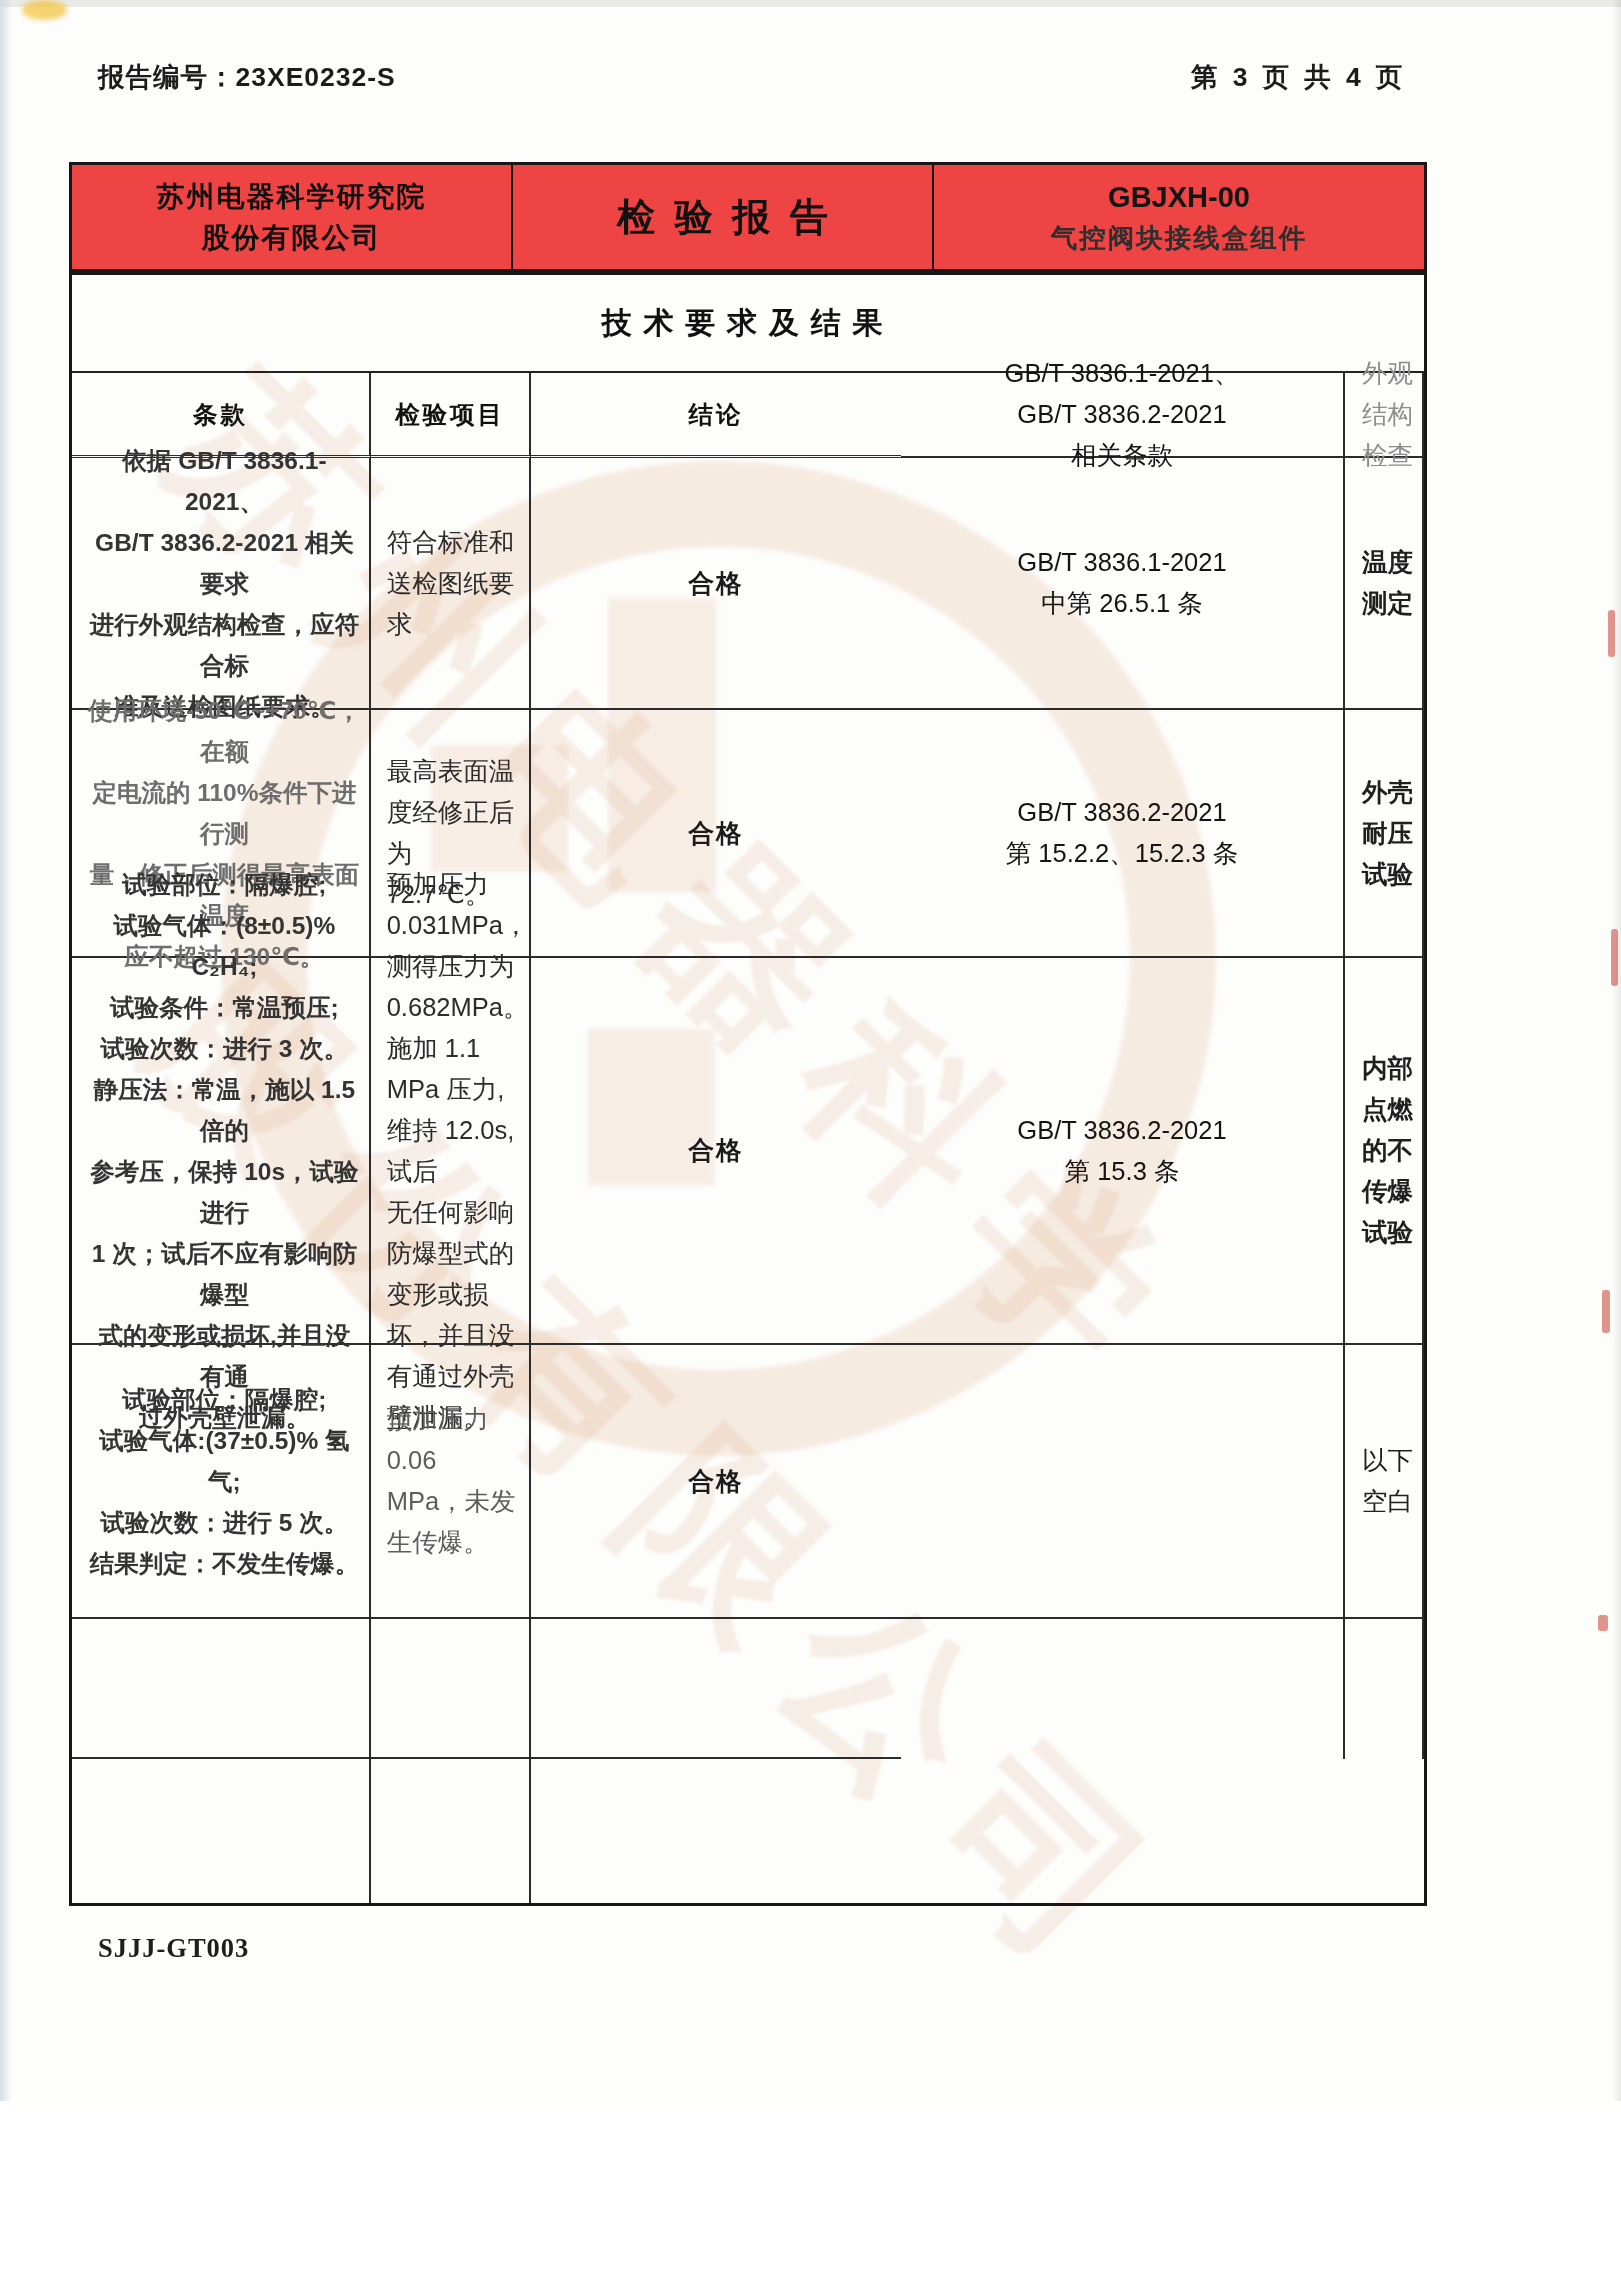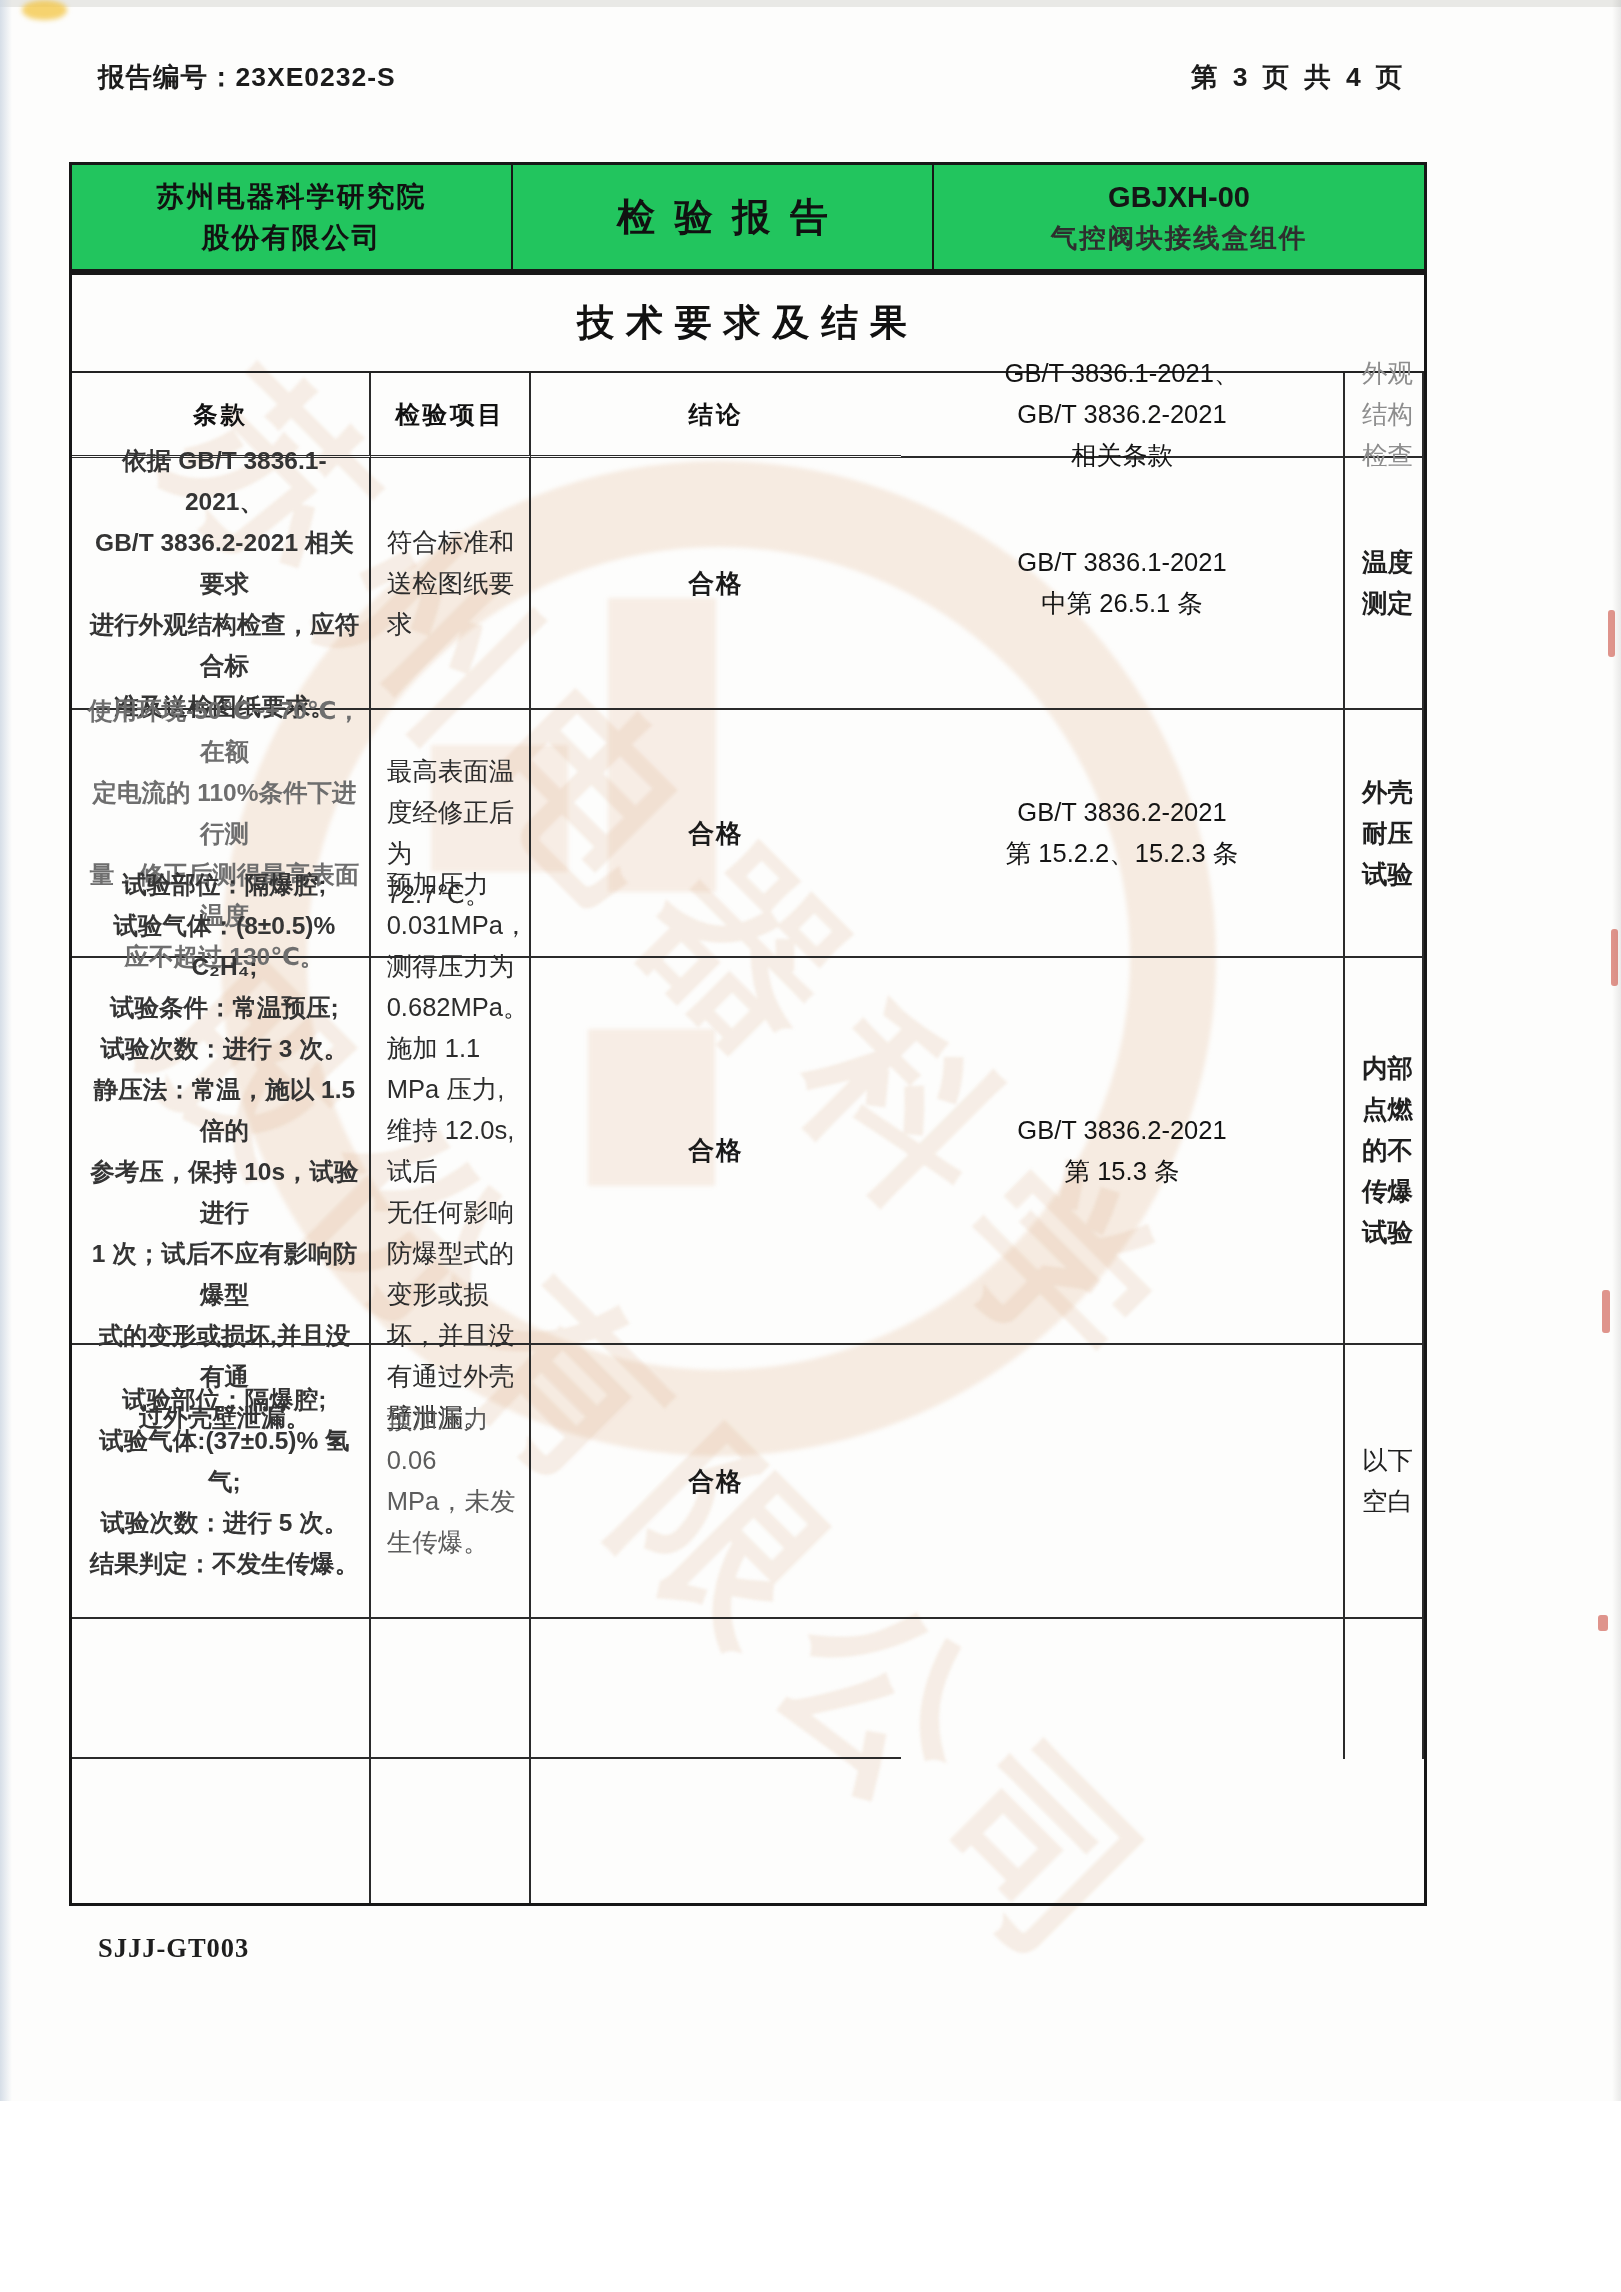--- a/index.html
+++ b/index.html
@@ -20,36 +20,36 @@
   .wm{position:absolute;pointer-events:none;}
   .wm-ring{left:221px;top:461px;width:823px;height:823px;border-radius:50%;
     border:86px solid rgba(219,163,121,.20);filter:blur(2px);}
   .wm-block{background:rgba(219,163,121,.17);filter:blur(2px);}
   .wm-text{font-weight:700;color:rgba(216,158,116,.17);white-space:nowrap;
     transform-origin:left top;filter:blur(1.5px);letter-spacing:37px;}
   
   .report-no{position:absolute;left:98px;top:59px;font-size:26.5px;font-weight:700;letter-spacing:1px;}
   .page-ind{position:absolute;left:1191px;top:59px;font-size:26.5px;font-weight:700;letter-spacing:3.9px;}
   
-  .band{position:absolute;left:69px;top:162px;width:1358px;height:110px;background:#22c55e;
+  .band{position:absolute;left:69px;top:162px;width:1358px;height:110px;background:#ef4444;
     display:grid;grid-template-columns:441px 421px 1fr;border:3.9px solid #171717;box-sizing:border-box;}
   .band > div{display:flex;flex-direction:column;align-items:center;justify-content:center;box-sizing:border-box;}
   .band .b1,.band .b2{border-right:2.9px solid #171717;}
   .company{font-size:28px;font-weight:700;line-height:41px;letter-spacing:2px;color:#111;text-align:center;}
   .doc-title{font-size:38px;font-weight:700;letter-spacing:19.6px;color:#111;text-indent:19.6px;}
   .model{font-size:29px;font-weight:700;color:#151515;line-height:43px;}
   .prod{font-size:26.5px;font-weight:600;color:#2e2e2e;letter-spacing:2px;line-height:39px;}
   
   .rtable{position:absolute;left:69px;top:272px;width:1358px;height:1634px;box-sizing:border-box;
     display:grid;grid-template-columns:299px 160px 370px 444px 1fr;
     grid-template-rows:98px 85px 252px 248px 387px 274px 140px 1fr;
     border:3.9px solid #171717;background:rgba(255,255,255,.0);}
   .rtable > div, .trow > div{box-sizing:border-box;}
   .title-cell{grid-column:1/-1;display:flex;align-items:center;justify-content:center;
-    border-bottom:2.9px solid #222;font-size:37px;font-weight:700;letter-spacing:11.8px;color:#111;text-align:right;}
+    border-bottom:2.9px solid #222;font-size:30px;font-weight:700;letter-spacing:11.8px;color:#111;text-align:right;}
   .hcell{display:flex;align-items:center;justify-content:center;
     border-right:2px solid #2b2b2b;border-bottom:3.9px double #2b2b2b;
     font-size:24.5px;font-weight:700;color:#111;letter-spacing:2.9px;}
   .cell{display:flex;align-items:center;border-right:2px solid #2b2b2b;border-bottom:2px solid #2b2b2b;
     font-size:24.5px;color:#222;line-height:41px;}
   .last-col{border-right:none !important;}
   .last-row > div{border-bottom:none !important;}
   .trow{display:contents;}
   .c-clause{justify-content:center;text-align:center;font-weight:400;font-size:25.5px;color:#141414;
     white-space:pre-line;padding:0 7.8px;}

